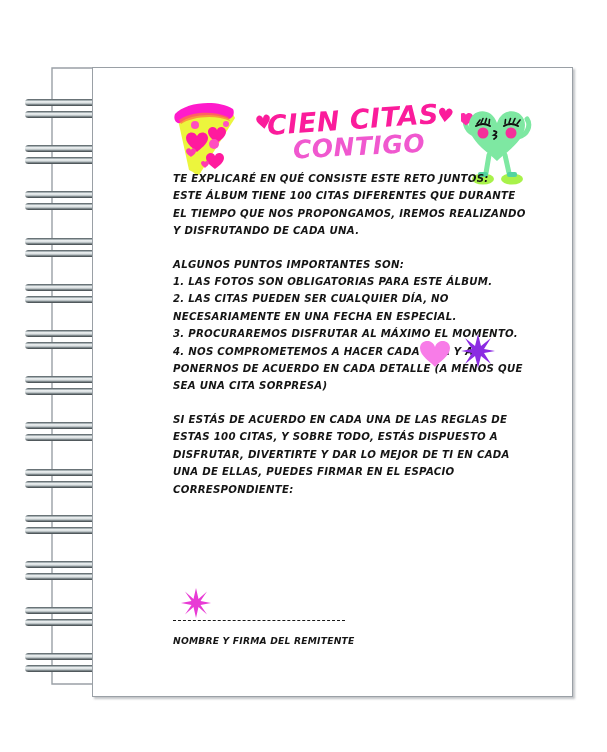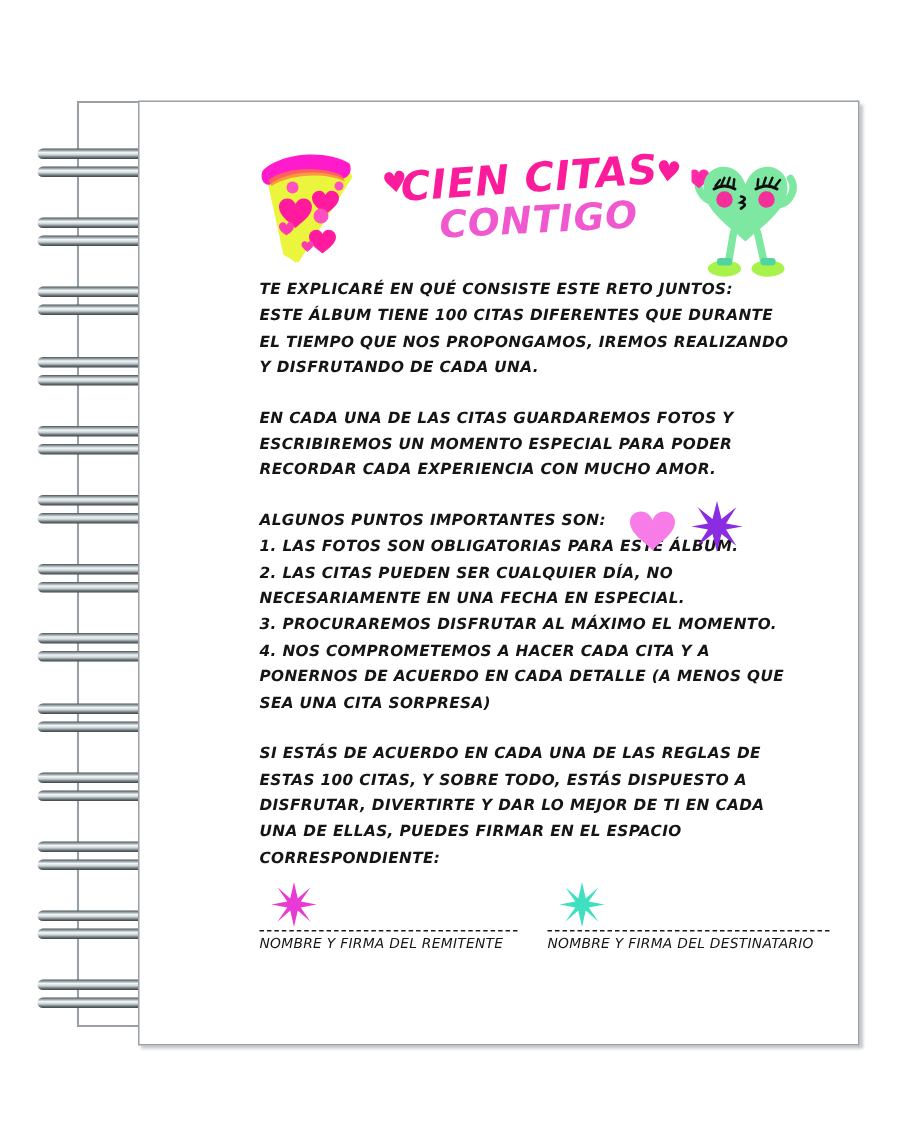--- a/index.html
+++ b/index.html
@@ -136,21 +136,21 @@
     font-size: 19px;
     line-height: 1;
   }
   #title-heart-left  { left: 4px;   top: 9px;  transform: rotate(-8deg); }
   #title-heart-right { left: 186px; top: 2px;  transform: rotate(6deg); }
 
   
   #body-copy {
     position: absolute;
     left: 80px;
-    top: 117px;
+    top: 102px;
     width: 360px;
     font-family: "DejaVu Sans", sans-serif;
     font-size: 10.2px;
     font-weight: 700;
     line-height: 17.4px;
     letter-spacing: 0.25px;
     color: #151515;
     text-transform: uppercase;
     font-style: italic;
   }
@@ -196,24 +196,24 @@
     height: 30px;
     margin-left: 8px;
     display: block;
   }
   .sig-line {
     margin-top: 2px;
     border-top: 1.4px dashed #1a1a1a;
     width: 100%;
   }
   .sig-label {
-    margin-top: 3px;
+    margin-top: 14px;
     text-align: left;
     font-family: "DejaVu Sans", sans-serif;
-    font-weight: 400;
+    font-weight: 700;
     font-size: 9.2px;
     letter-spacing: 0.2px;
     color: #151515;
     text-transform: uppercase;
     font-style: italic;
     white-space: nowrap;
   }
 </style>
 </head>
 <body>
@@ -344,21 +344,20 @@
         <path d="M43 25 q7 -4 14 0" stroke="#111" stroke-width="2" fill="none" stroke-linecap="round"></path>
 
         <path d="M33 30 q5 1 0 4 q5 1 0 4" stroke="#111" stroke-width="1.8" fill="none" stroke-linecap="round"></path>
       </svg>
     </div>
   </div>
 
   <div id="body-copy">
     <p style="white-space:pre-line">Te explicaré en qué consiste este reto juntos:
 Este álbum tiene 100 citas diferentes que durante el tiempo que nos propongamos, iremos realizando y disfrutando de cada una.</p>
-    <p style="white-space:pre-line">En cada una de las citas guardaremos fotos y escribiremos un momento especial para poder recordar cada experiencia con mucho amor.</p>
     <p style="white-space:pre-line">Algunos puntos importantes son:
 1. Las fotos son obligatorias para este álbum.
 2. Las citas pueden ser cualquier día, no necesariamente en una fecha en especial.
 3. Procuraremos disfrutar al máximo el momento.
 4. Nos comprometemos a hacer cada cita y  a ponernos de acuerdo en cada detalle (a menos que sea una cita sorpresa)</p>
     <p style="white-space:pre-line">Si estás de acuerdo en cada una de las reglas de estas 100 citas, y sobre todo, estás dispuesto a disfrutar, divertirte y dar lo mejor de ti en cada una de ellas, puedes firmar en el espacio correspondiente:</p>
   </div>
 
   <div class="deco" id="deco-heart-pink">
     <svg viewBox="0 0 32 30" width="32" height="30">
@@ -374,22 +373,15 @@
   <div id="signature-area">
 
     <div class="sig-block" id="sig-block-sender">
       <svg class="sig-star" viewBox="0 0 30 30">
         <path d="M15 0 L17.5 11 L26 3.5 L19.5 13 L30 15 L19.5 17 L26 26.5 L17.5 19 L15 30 L12.5 19 L4 26.5 L10.5 17 L0 15 L10.5 13 L4 3.5 L12.5 11 Z" fill="#e83bd5"></path>
       </svg>
       <div class="sig-line"></div>
       <div class="sig-label">Nombre y firma del remitente</div>
     </div>
 
-    <div class="sig-block" id="sig-block-recipient">
-      <svg class="sig-star" viewBox="0 0 30 30">
-        <path d="M15 0 L17.5 11 L26 3.5 L19.5 13 L30 15 L19.5 17 L26 26.5 L17.5 19 L15 30 L12.5 19 L4 26.5 L10.5 17 L0 15 L10.5 13 L4 3.5 L12.5 11 Z" fill="#3fe0c0"></path>
-      </svg>
-      <div class="sig-line"></div>
-      <div class="sig-label">Nombre y firma del destinatario</div>
-    </div>
 
   </div>
 </div>
 
 </body></html>

